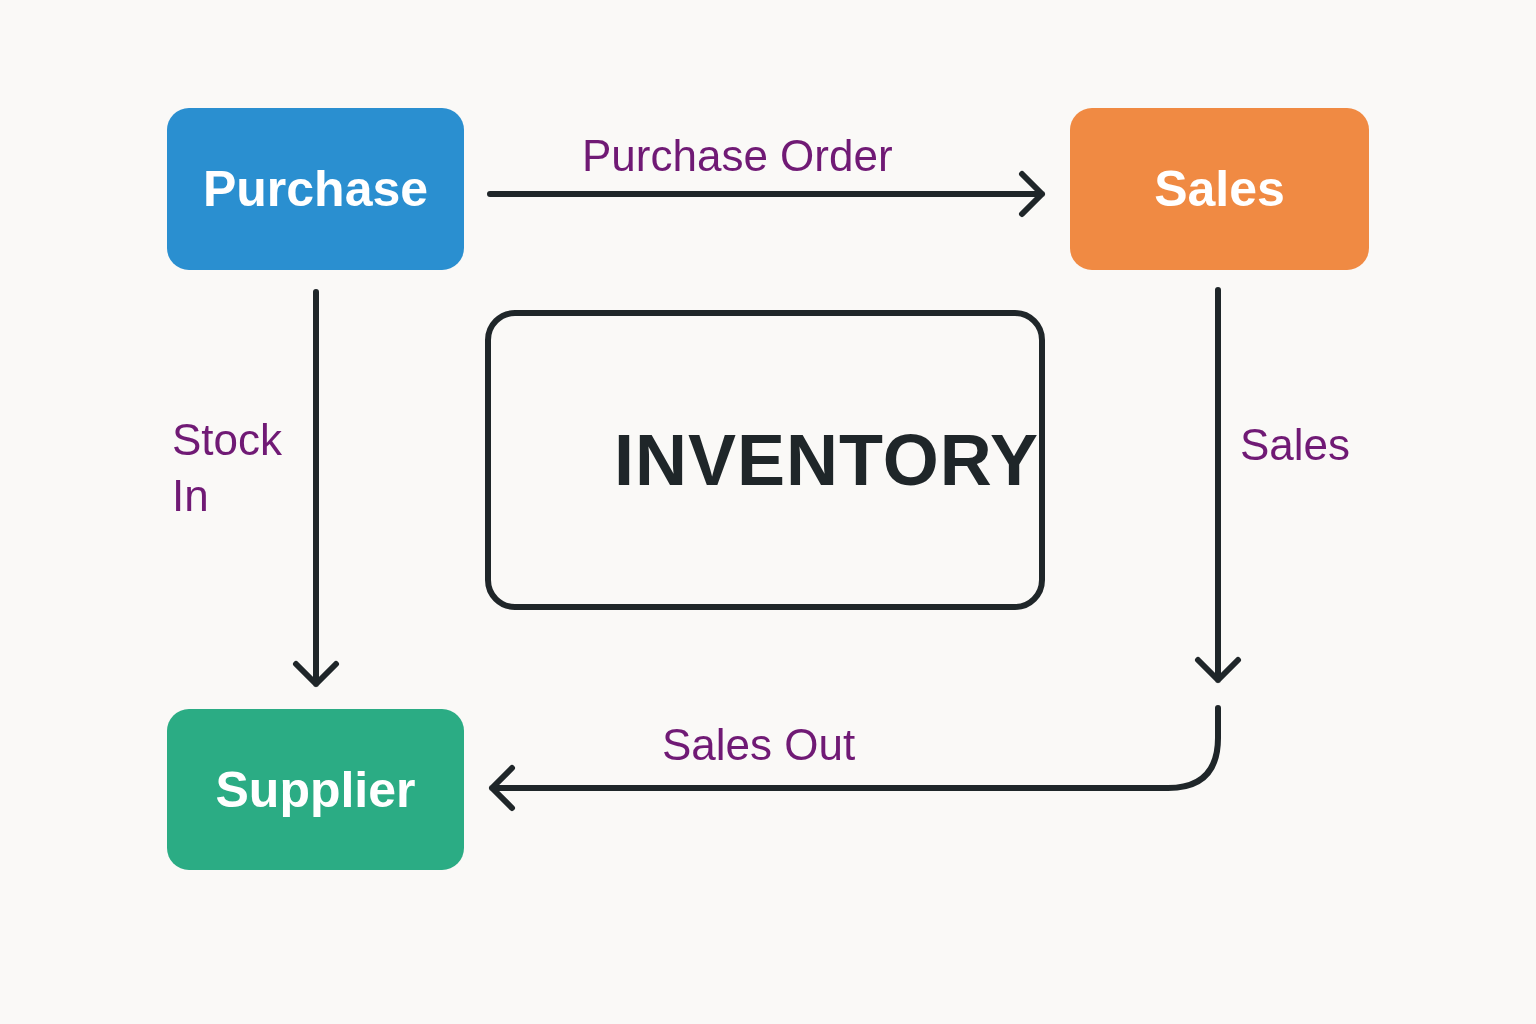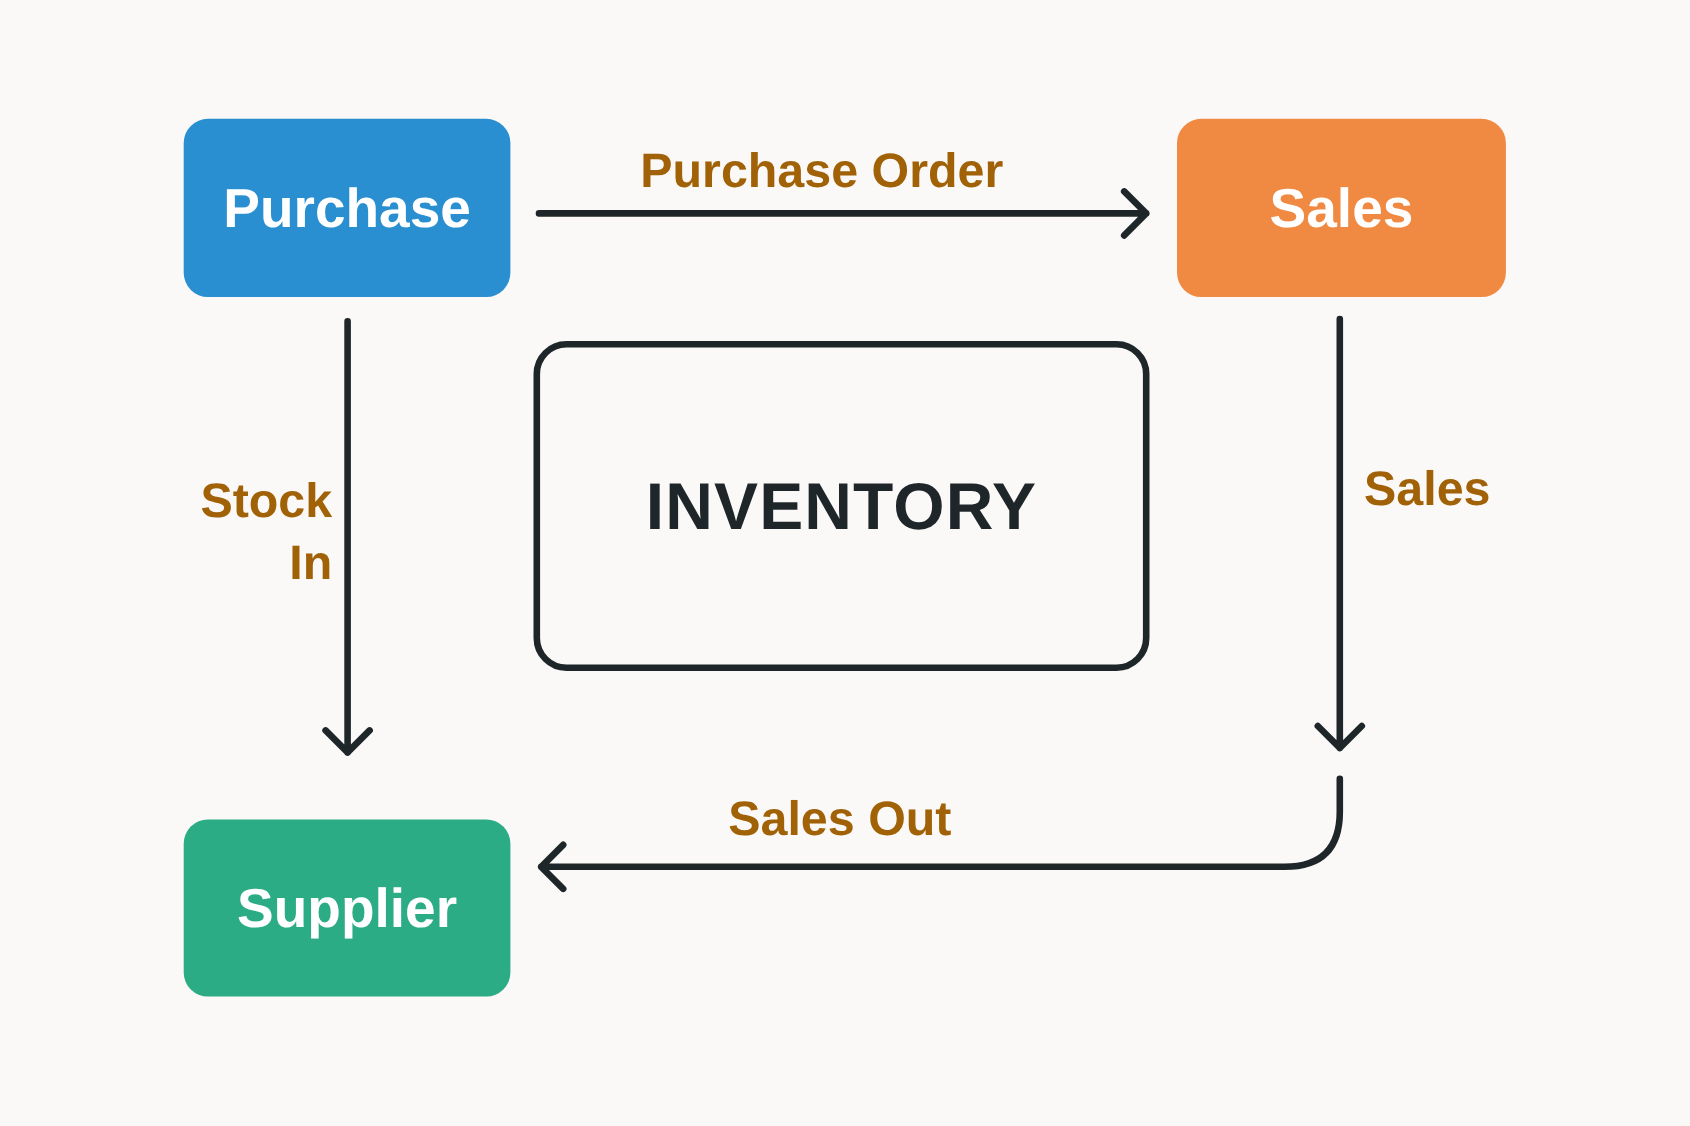--- a/index.html
+++ b/index.html
@@ -2,27 +2,27 @@
 <html><head>
 <meta charset="utf-8">
 <style>
   html, body { margin:0; padding:0; }
   body { width:1536px; height:1024px; background:#faf9f7; position:relative; overflow:hidden;
          font-family:"Liberation Sans", sans-serif; }
   .node { position:absolute; border-radius:22px; display:flex; align-items:center; justify-content:center;
           color:#fff; font-weight:bold; font-size:50px; }
   #purchase { left:167px; top:108px; width:297px; height:162px;align-items:center; }
   #sales    { left:1070px; top:108px; width:299px; height:162px; }
-  #supplier { left:167px; top:709px; width:297px; height:161px;margin-top:36px; }
+  #supplier { left:167px; top:709px; width:297px; height:161px; }
   #inventory { position:absolute; left:485px; top:310px; width:560px; height:300px;
-               border:6px solid #1f2629; border-radius:30px; display:flex; align-items:center; justify-content:center;
-               color:#1f2629; font-weight:bold; font-size:60px; letter-spacing:1px; box-sizing:border-box; }
-  .lbl { position:absolute; color:#a16207; font-weight:bold; font-size:44px; line-height:56px; }
+               border:6px solid #1f2629; border-radius:30px; display:flex; align-items:center; justify-content:flex-end;
+               color:#1f2629; font-weight:bold; font-size:72px; letter-spacing:1px; box-sizing:border-box; }
+  .lbl { position:absolute; color:#701a75; font-weight:normal; font-size:44px; line-height:56px; }
   #lbl-po { left:582px; top:128px; }
-  #lbl-si { left:172px; top:428px; text-align:right; width:130px; }
+  #lbl-si { left:172px; top:412px; width:130px; }
   #lbl-so { left:1240px; top:417px; }
   #lbl-sout { left:662px; top:717px; }
   svg { position:absolute; left:0; top:0; }
 </style>
 </head>
 <body>
 
 <svg width="1536" height="1024">
   <g stroke="#1f2629" stroke-width="6" fill="none" stroke-linecap="round" stroke-linejoin="round">
     <path d="M490 194 L1042 194 M1022 174 L1042 194 L1022 214"></path>

